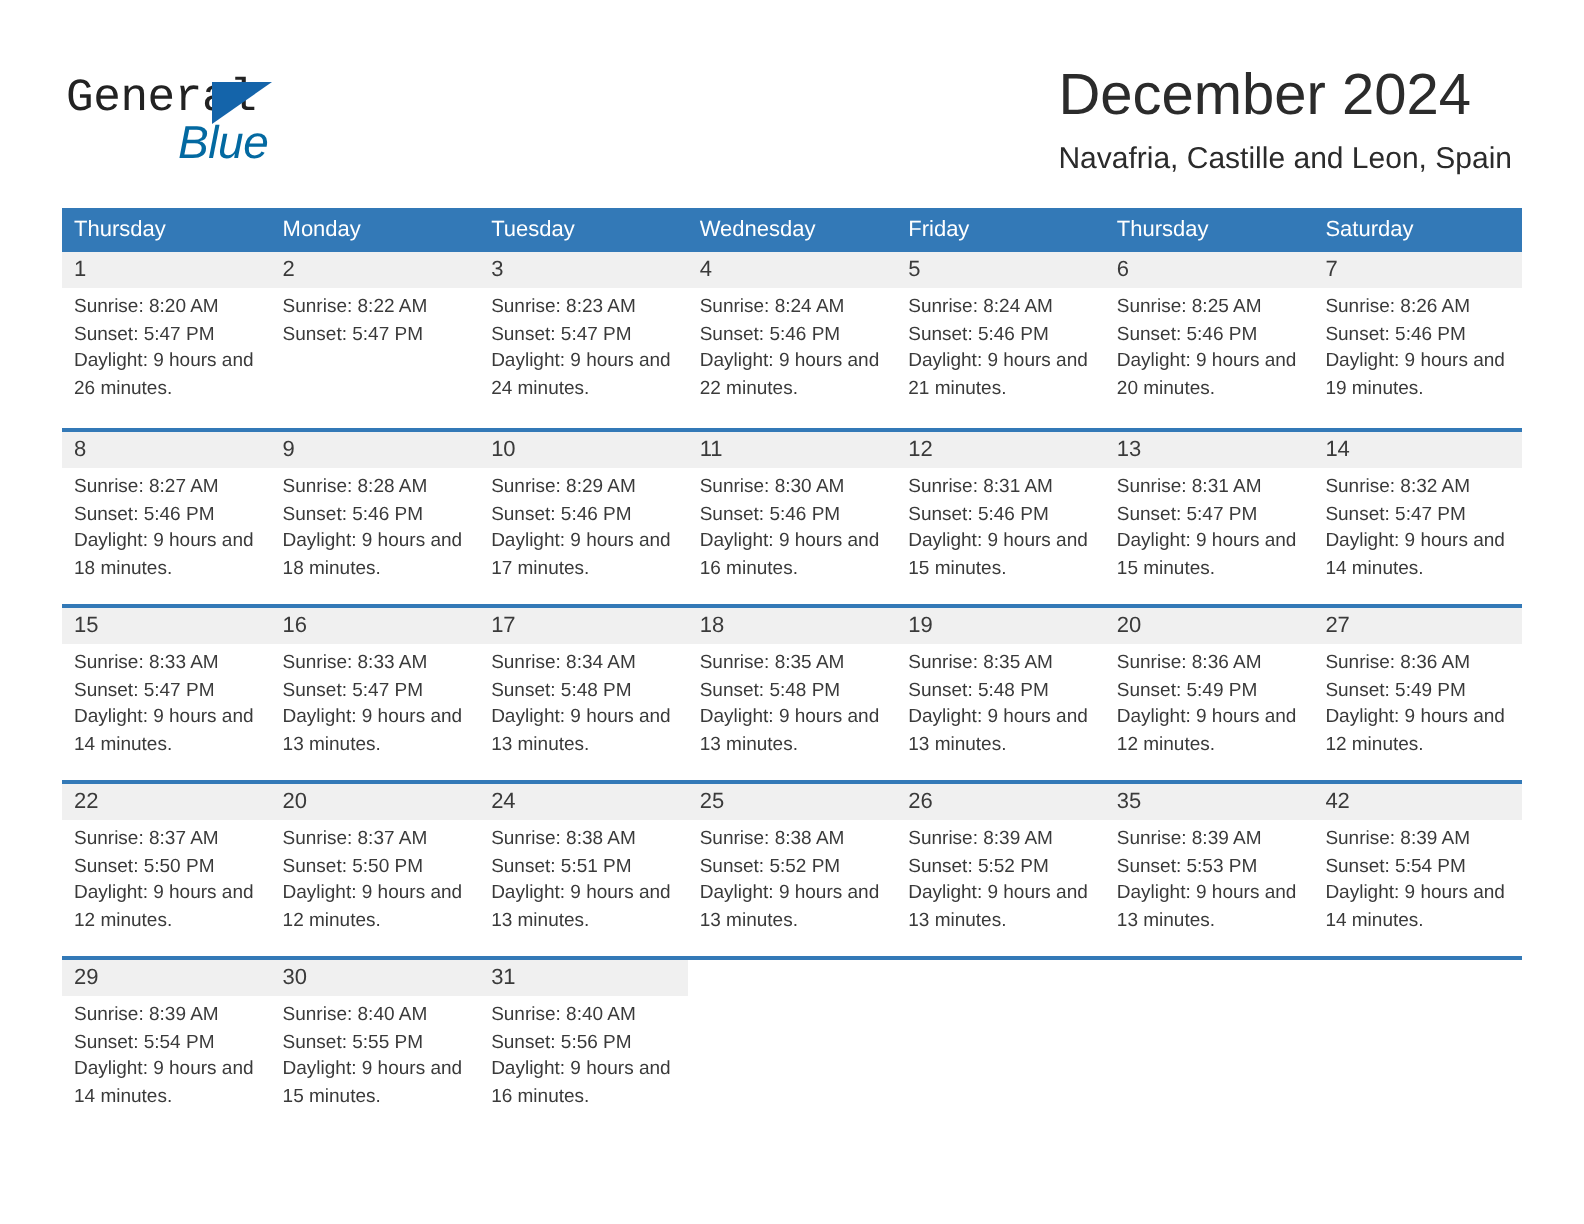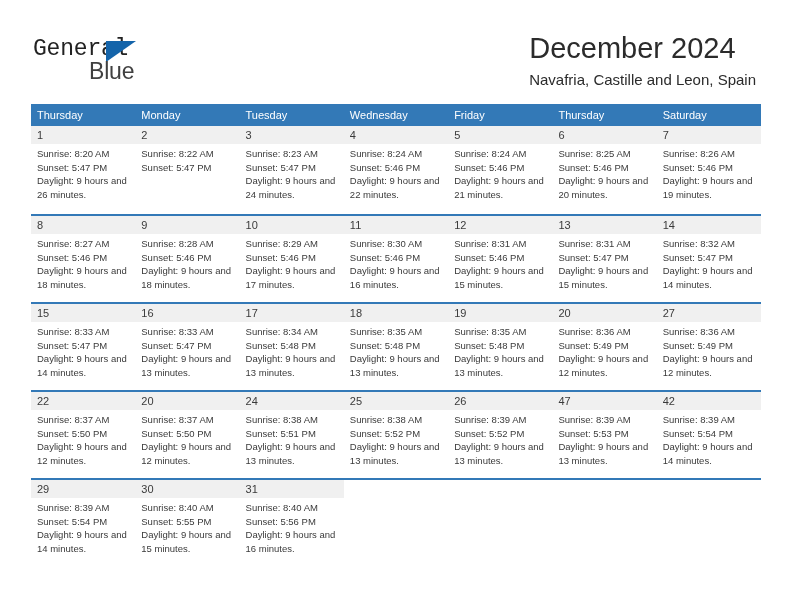--- a/index.html
+++ b/index.html
@@ -57,22 +57,23 @@
     height: 0;
     border-left: 30px solid #1464aa;
     border-bottom: 21px solid transparent;
   }
   .brand-blue {
     position: absolute;
     left: 56px;
     top: 22px;
     font-size: 23px;
     line-height: 26px;
-    color: #404040;
+    color: #0369a1;
     letter-spacing: -0.2px;
+    font-style: italic;
   }
 
   .title-block {
     position: absolute;
     right: 36px;
     top: 30px;
     text-align: left;
   }
   .cal-title {
     font-size: 29px;
@@ -403,21 +404,21 @@
       </div>
       <div class="day-cell">
         <span class="day-number">26</span>
         <div class="day-info">
           <div>Sunrise: 8:39 AM</div>
           <div>Sunset: 5:52 PM</div>
           <div class="daylight">Daylight: 9 hours and 13 minutes.</div>
         </div>
       </div>
       <div class="day-cell">
-        <span class="day-number">47</span>
+        <span class="day-number">35</span>
         <div class="day-info">
           <div>Sunrise: 8:39 AM</div>
           <div>Sunset: 5:53 PM</div>
           <div class="daylight">Daylight: 9 hours and 13 minutes.</div>
         </div>
       </div>
       <div class="day-cell">
         <span class="day-number">42</span>
         <div class="day-info">
           <div>Sunrise: 8:39 AM</div>

